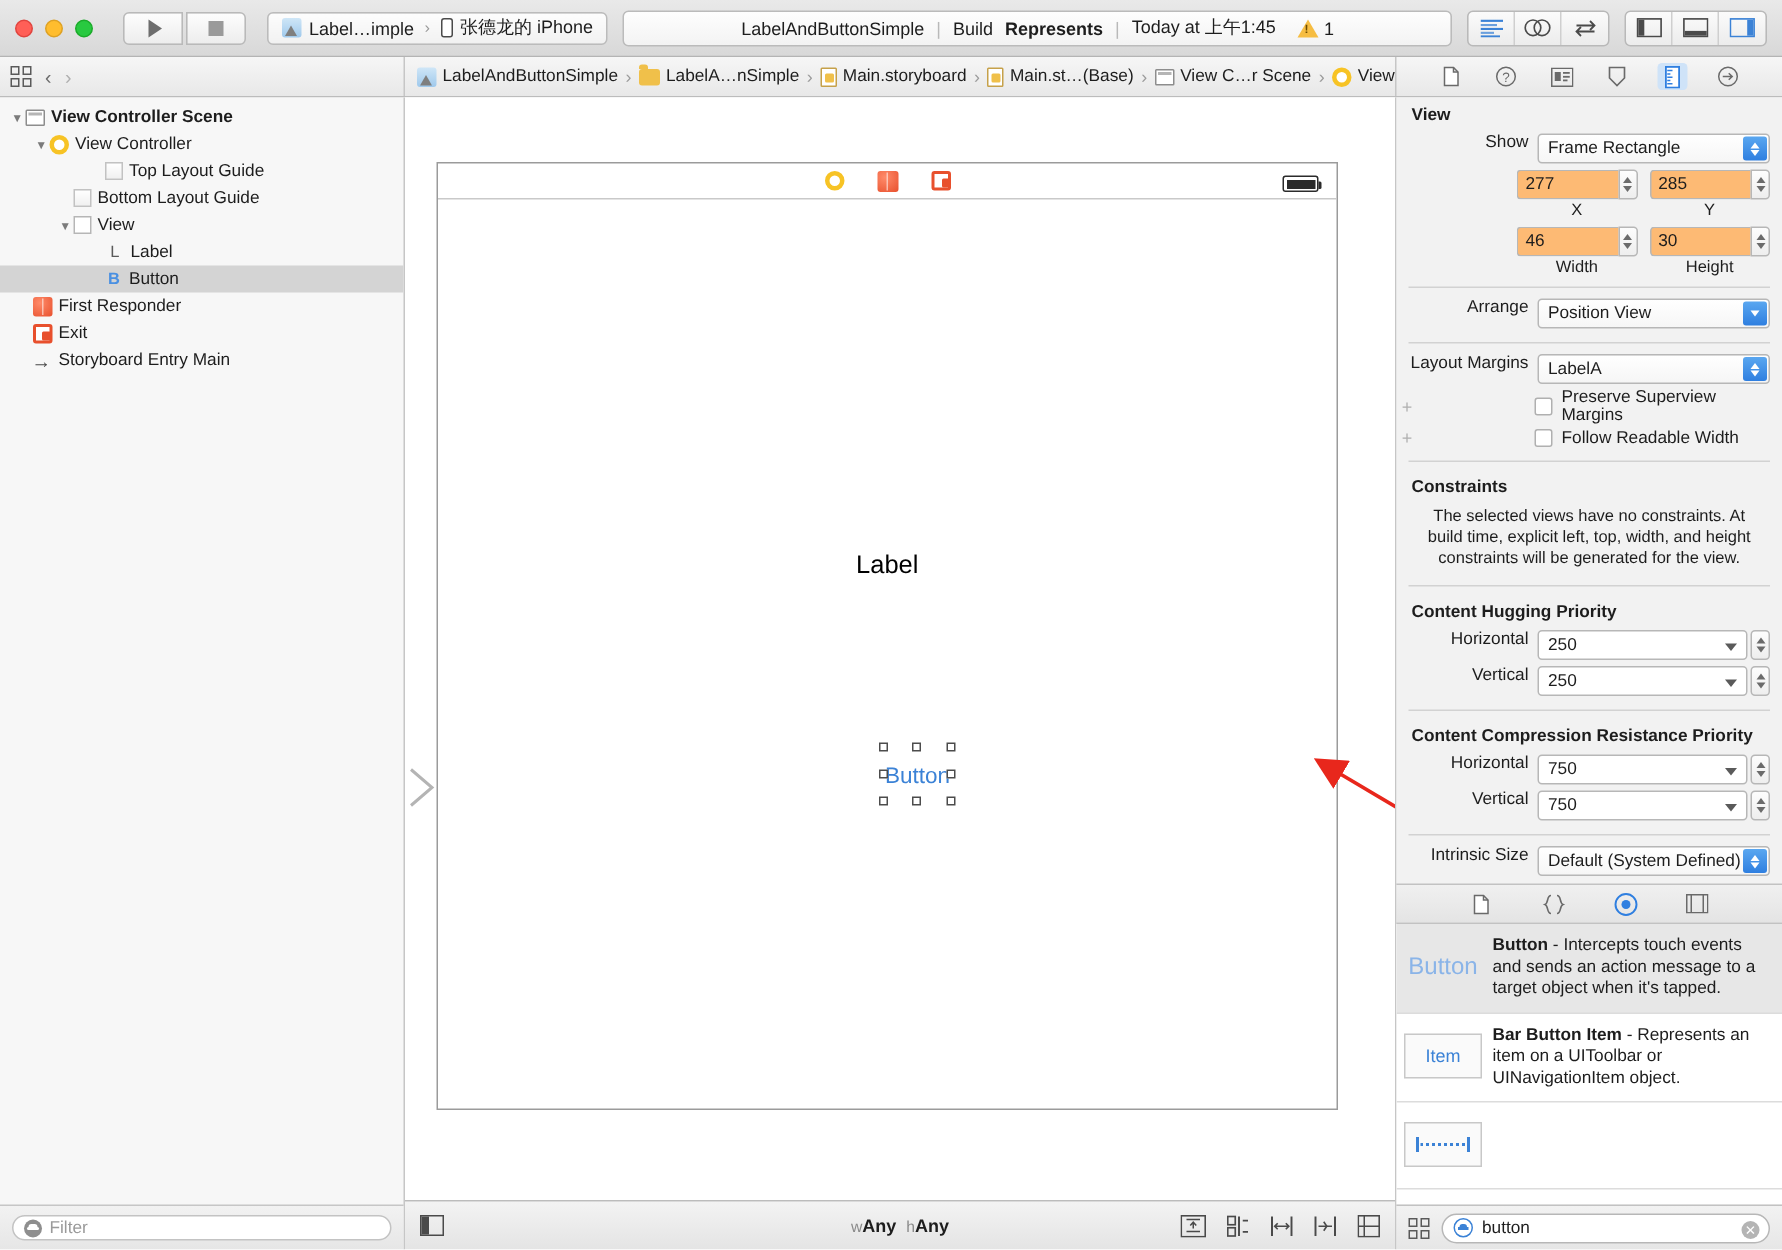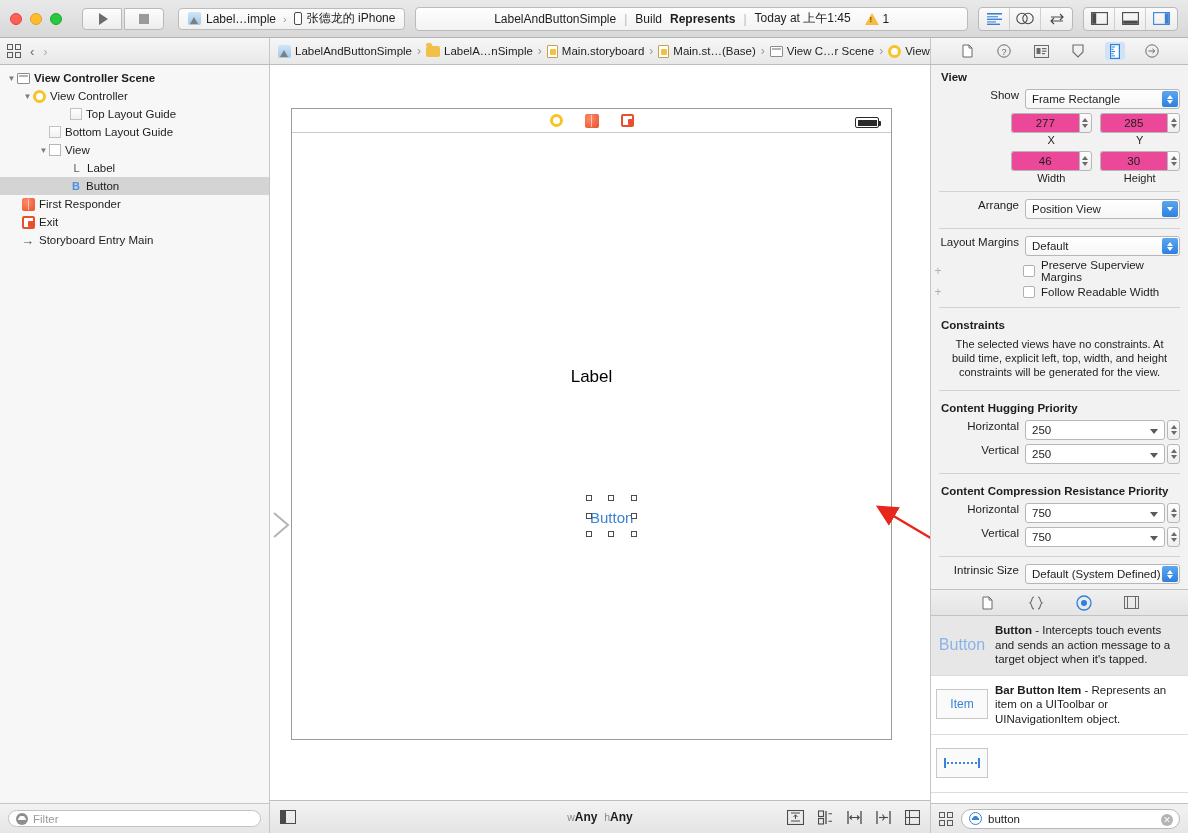--- a/index.html
+++ b/index.html
@@ -205,22 +205,22 @@
     display: flex; flex-direction: column; align-items: center; justify-content: center; gap:1px;
   }
   .popup .arrowbox i { display:block; width:0;height:0; border-left:3px solid transparent; border-right:3px solid transparent; }
   .popup .arrowbox i.up { border-bottom: 4px solid #fff; }
   .popup .arrowbox i.dn { border-top: 4px solid #fff; }
   .popup .arrowbox.single { justify-content:center; }
   .numfields { display: flex; gap: 8px; padding: 2px 8px 0 80px; }
   .numcell { flex: 1; }
   .numbox-wrap { display: flex; align-items: stretch; }
   .numbox {
-    flex: 1; height: 20px; background: #ec4899; border: 1px solid #b7b7b7; border-right: none;
-    border-radius: 3px 0 0 3px; text-align: center; padding: 0 5px;
+    flex: 1; height: 20px; background: #fdba74; border: 1px solid #b7b7b7; border-right: none;
+    border-radius: 3px 0 0 3px; text-align: left; padding: 0 5px;
     font-size: 11.5px; line-height: 18px;
   }
   .stepper {
     width: 13px; height: 20px; border: 1px solid #b7b7b7; border-radius: 0 3px 3px 0;
     background: linear-gradient(#fdfdfd,#eee);
     display: flex; flex-direction: column; align-items: center; justify-content: center; gap: 2px;
   }
   .stepper i { width:0;height:0;border-left:3px solid transparent;border-right:3px solid transparent; display:block;}
   .stepper i.up { border-bottom: 4px solid #6b6b6b; }
   .stepper i.dn { border-top: 4px solid #6b6b6b; }
@@ -665,21 +665,21 @@
                 <i class="dn"></i>
               </span>
           </span>
         </div>
 
         <div class="divider"></div>
 
         <div class="row">
           <span class="rlabel">Layout Margins</span>
           <span class="popup">
-            <span>Default</span>
+            <span>LabelA</span>
             <span class="arrowbox">
                 <i class="up"></i>
                 <i class="dn"></i>
               </span>
           </span>
         </div>
 
         <div class="checkrow">
           <span class="plus">+</span>
           <span class="cbspace"></span>

